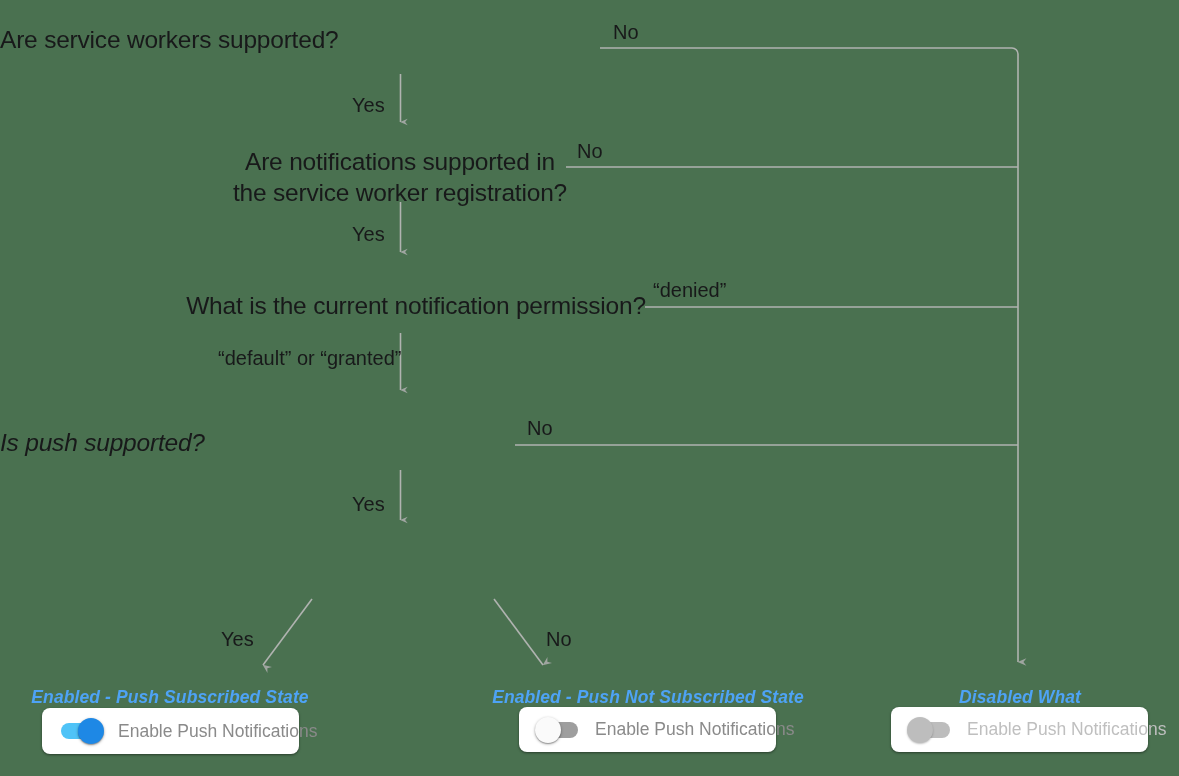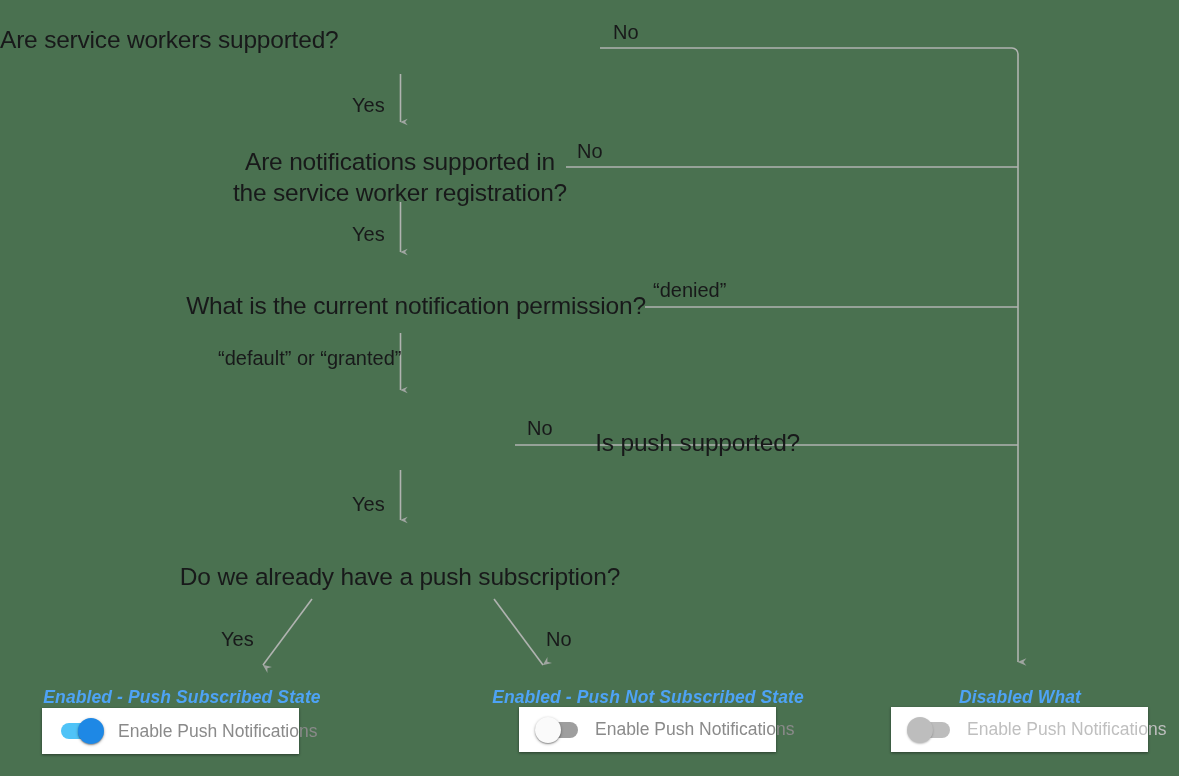--- a/index.html
+++ b/index.html
@@ -57,21 +57,21 @@
     font-size: 17.5px;
     font-style: italic;
     font-weight: 600;
     white-space: nowrap;
     text-align: center;
     letter-spacing: 0.1px;
   }
   .card {
     position: absolute;
     background: #ffffff;
-    border-radius: 0;
+    border-radius: 8px;
     box-shadow: 0 1px 3px rgba(0,0,0,0.28), 0 1px 2px rgba(0,0,0,0.20);
     display: flex;
     align-items: center;
     box-sizing: border-box;
     padding: 0 18px 0 16px;
   }
   .card .toggle {
     position: relative;
     width: 46px;
     height: 26px;
@@ -169,44 +169,41 @@
 
   <div class="q two-line" style="left:80px; top:146px; width:640px; text-align:center;">
     <span>Are notifications supported in</span><br>
     <span>the service worker registration?</span>
   </div>
 
   <div class="q" style="left:0; top:291px; width:800px; text-align:center;padding-left:16px;">
     <span>What is the current notification permission?</span>
   </div>
 
-  <div class="q" style="left:0; top:428px; width:800px; text-align:right;">
+  <div class="q" style="left:0; top:428px; width:800px; text-align:left;font-style:italic;">
     <span>Is push supported?</span>
   </div>
 
-  <div class="q" style="left:0; top:562px; width:800px; text-align:center;">
-    <span>Do we already have a push subscription?</span>
-  </div>
 
   <div class="edge-label" style="left:352px; top:95px;">Yes</div>
   <div class="edge-label" style="left:613px; top:22px;">No</div>
 
   <div class="edge-label" style="left:352px; top:224px;">Yes</div>
   <div class="edge-label" style="left:577px; top:141px;">No</div>
 
   <div class="edge-label" style="left:218px; top:348px;">“default” or “granted”</div>
   <div class="edge-label" style="left:653px; top:280px;">“denied”</div>
 
   <div class="edge-label" style="left:352px; top:494px;">Yes</div>
   <div class="edge-label" style="left:527px; top:418px;">No</div>
 
   <div class="edge-label" style="left:221px; top:629px;">Yes</div>
   <div class="edge-label" style="left:546px; top:629px;">No</div>
 
-  <div class="state-label" style="left:12px; top:687px; width:340px;">Enabled - Push Subscribed State</div>
+  <div class="state-label" style="left:0px; top:687px; width:340px;">Enabled - Push Subscribed State</div>
   <div class="card" style="left:42px; top:708px; width:257px; height:46px;">
     <div class="toggle on">
       <div class="track"></div>
       <div class="knob"></div>
     </div>
     <div class="caption">Enable Push Notifications</div>
   </div>
 
   <div class="state-label" style="left:468px; top:687px; width:360px;">Enabled - Push Not Subscribed State</div>
   <div class="card" style="left:519px; top:707px; width:257px; height:45px;">

